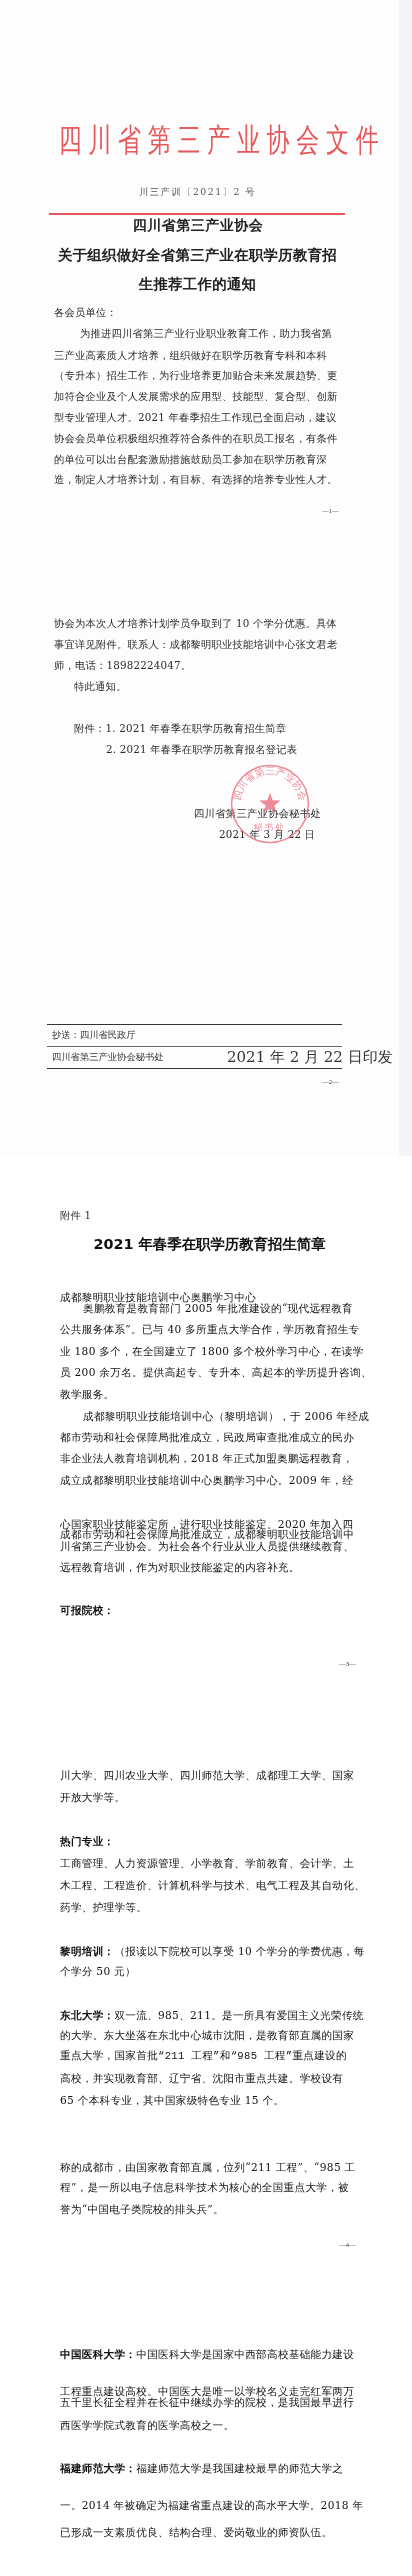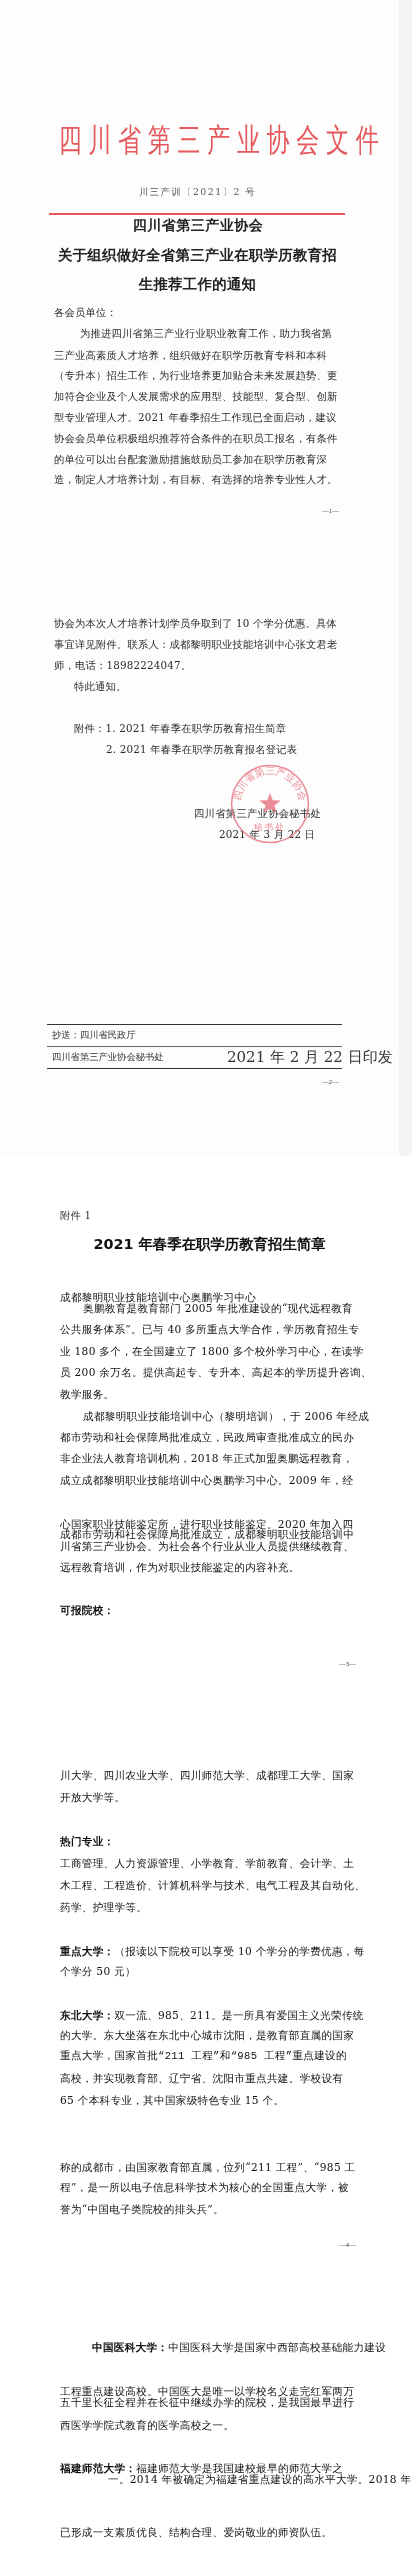--- a/index.html
+++ b/index.html
@@ -97,43 +97,43 @@
 </div>
 
 <div class="page" style="top:1734px;">
   <div class="a ln2" style="left:60px;top:34px;">川大学、四川农业大学、四川师范大学、成都理工大学、国家</div>
   <div class="a ln2" style="left:60px;top:56px;">开放大学等。</div>
   <div class="a ln2 b" style="left:60px;top:100px;">热门专业：</div>
   <div class="a ln2" style="left:60px;top:122px;">工商管理、人力资源管理、小学教育、学前教育、会计学、土</div>
   <div class="a ln2" style="left:60px;top:144px;">木工程、工程造价、计算机科学与技术、电气工程及其自动化、</div>
   <div class="a ln2" style="left:60px;top:166px;">药学、护理学等。</div>
   <div class="a ln2" style="left:60px;top:210px;">
-    <span class="b">重点大学：</span><span>（报读以下院校可以享受 10 个学分的学费优惠，每</span>
+    <span class="b">黎明培训：</span><span>（报读以下院校可以享受 10 个学分的学费优惠，每</span>
   </div>
   <div class="a ln2" style="left:60px;top:230px;">个学分 50 元）</div>
   <div class="a ln2" style="left:60px;top:274px;">
     <span class="b">东北大学：</span><span>双一流、985、211。是一所具有爱国主义光荣传统</span>
   </div>
   <div class="a ln2" style="left:60px;top:294px;">的大学。东大坐落在东北中心城市沈阳，是教育部直属的国家</div>
   <div class="a ln2" style="left:60px;top:315px;font-family:Liberation Mono, monospace;">重点大学，国家首批“211 工程”和“985 工程”重点建设的</div>
   <div class="a ln2" style="left:60px;top:337px;">高校，并实现教育部、辽宁省、沈阳市重点共建。学校设有</div>
   <div class="a ln2" style="left:60px;top:359px;">65 个本科专业，其中国家级特色专业 15 个。</div>
   <div class="a ln2" style="left:60px;top:426px;">称的成都市，由国家教育部直属，位列“211 工程”、“985 工</div>
   <div class="a ln2" style="left:60px;top:446px;">程”，是一所以电子信息科学技术为核心的全国重点大学，被</div>
   <div class="a ln2" style="left:60px;top:468px;">誉为“中国电子类院校的排头兵”。</div>
   <div class="a pn" style="left:332px;top:506px;">—4—</div>
 </div>
 
 <div class="page" style="top:2312px;">
-  <div class="a ln2" style="left:60px;top:28px;margin-left:32px;">
+  <div class="a ln2" style="left:60px;top:35px;">
     <span class="b">中国医科大学：</span><span>中国医科大学是国家中西部高校基础能力建设</span>
   </div>
   <div class="a ln2" style="left:60px;top:62px;margin-top:10px;">工程重点建设高校。中国医大是唯一以学校名义走完红军两万</div>
   <div class="a ln2" style="left:60px;top:83px;">五千里长征全程并在长征中继续办学的院校，是我国最早进行</div>
   <div class="a ln2" style="left:60px;top:106px;">西医学学院式教育的医学高校之一。</div>
   <div class="a ln2" style="left:60px;top:149px;">
     <span class="b">福建师范大学：</span><span>福建师范大学是我国建校最早的师范大学之</span>
   </div>
-  <div class="a ln2" style="left:60px;top:160px;margin-left:48px;">一。2014 年被确定为福建省重点建设的高水平大学。2018 年</div>
+  <div class="a ln2" style="left:60px;top:186px;">一。2014 年被确定为福建省重点建设的高水平大学。2018 年</div>
   <div class="a ln2" style="left:60px;top:213px;">已形成一支素质优良、结构合理、爱岗敬业的师资队伍。</div>
 
 </div>
 
 
 </body></html>

